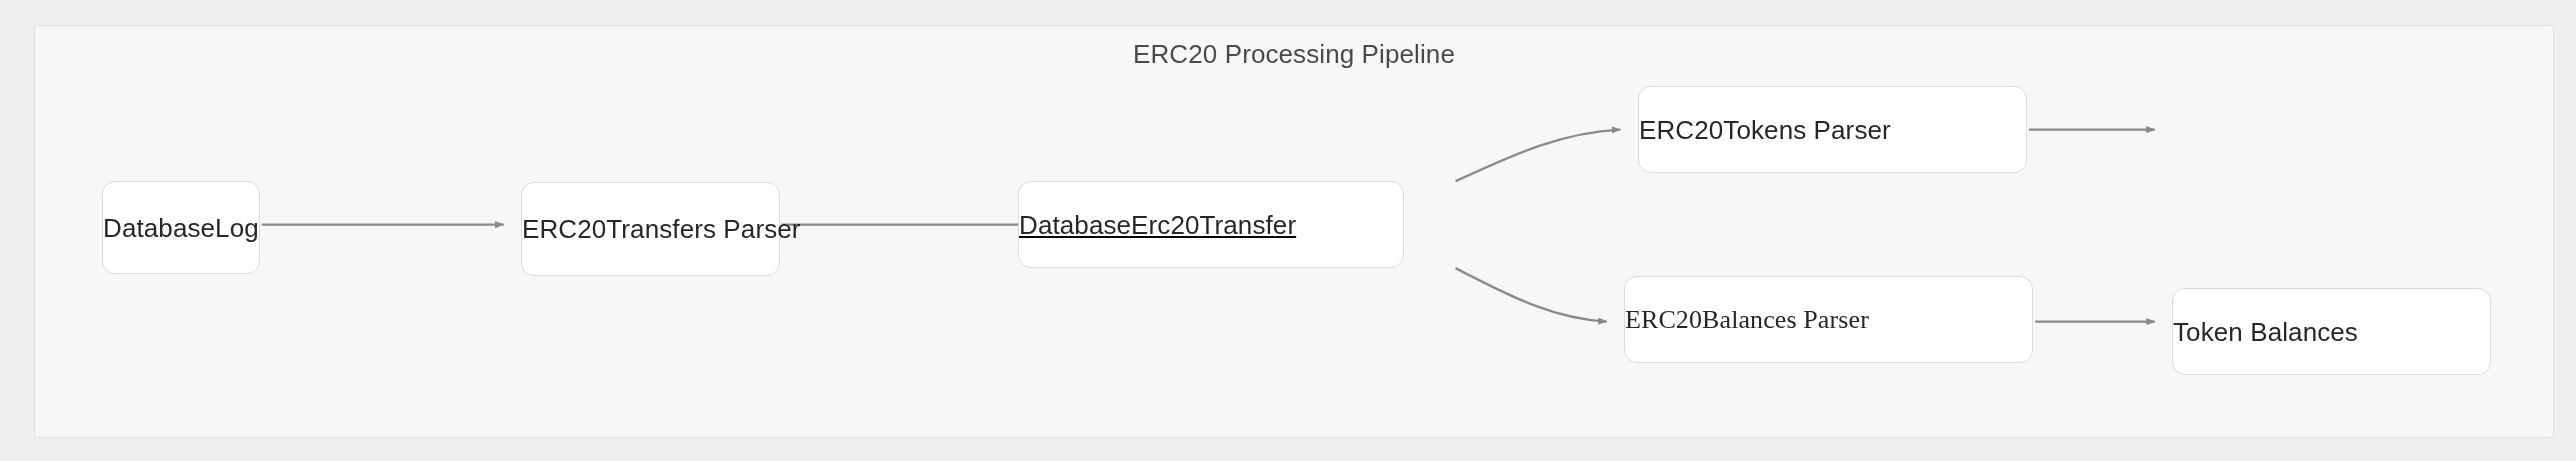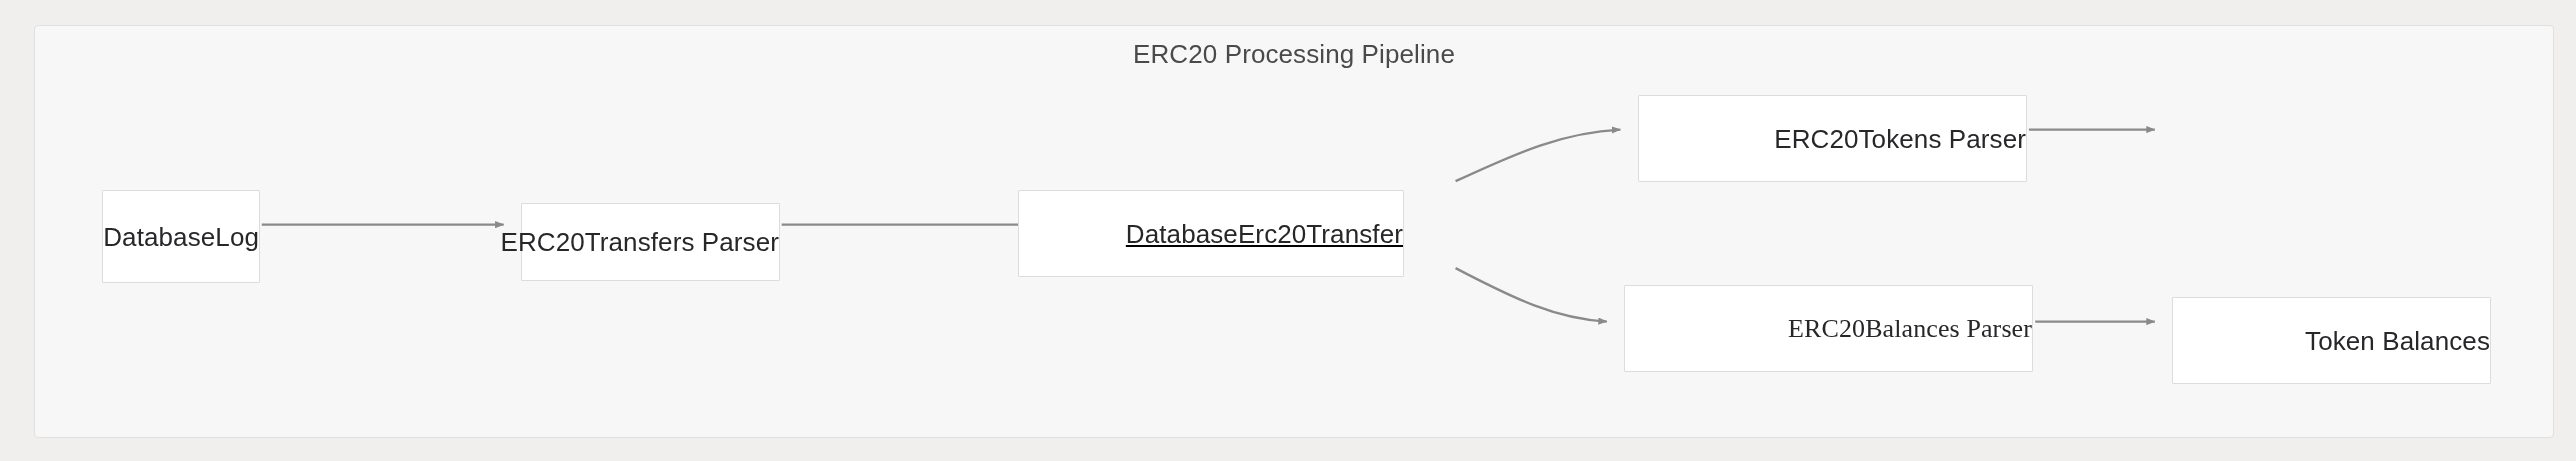--- a/index.html
+++ b/index.html
@@ -51,26 +51,25 @@
     width: 2576px;
     height: 462px;
     pointer-events: none;
   }
 
   .node {
     position: absolute;
     box-sizing: border-box;
     background: #ffffff;
     border: 1.8px solid #dcdcdc;
-    border-radius: 1px;
+    border-radius: 13px;
     display: flex;
     align-items: center;
-    justify-content: flex-end;
+    justify-content: flex-start;
     z-index: 3;
-    margin-top: 9px;
   }
 
   .node-label {
     font-size: 26px;
     color: #27272a;
     white-space: nowrap;
     letter-spacing: 0.1px;
     line-height: 1;
   }
 </style>
@@ -102,21 +101,21 @@
       <path d="M 2240 143 L 2379 143" marker-end="url(#arrowhead)"></path>
 
       <path d="M 2247 355 L 2379 355" marker-end="url(#arrowhead)"></path>
     </g>
   </svg>
 
   <div class="node" style="left:102px; top:181px; width:158px; height:93px;">
     <span class="node-label">DatabaseLog</span>
   </div>
 
-  <div class="node" style="left:521px; top:194px; width:259px; height:78px;">
+  <div class="node" style="left:521px; top:182px; width:259px; height:94px;">
     <span class="node-label">ERC20Transfers Parser</span>
   </div>
 
   <div class="node" style="left:1018px; top:181px; width:386px; height:87px;text-decoration:underline;">
     <span class="node-label">DatabaseErc20Transfer</span>
   </div>
 
   <div class="node" style="left:1638px; top:86px; width:389px; height:87px;">
     <span class="node-label">ERC20Tokens Parser</span>
   </div>

